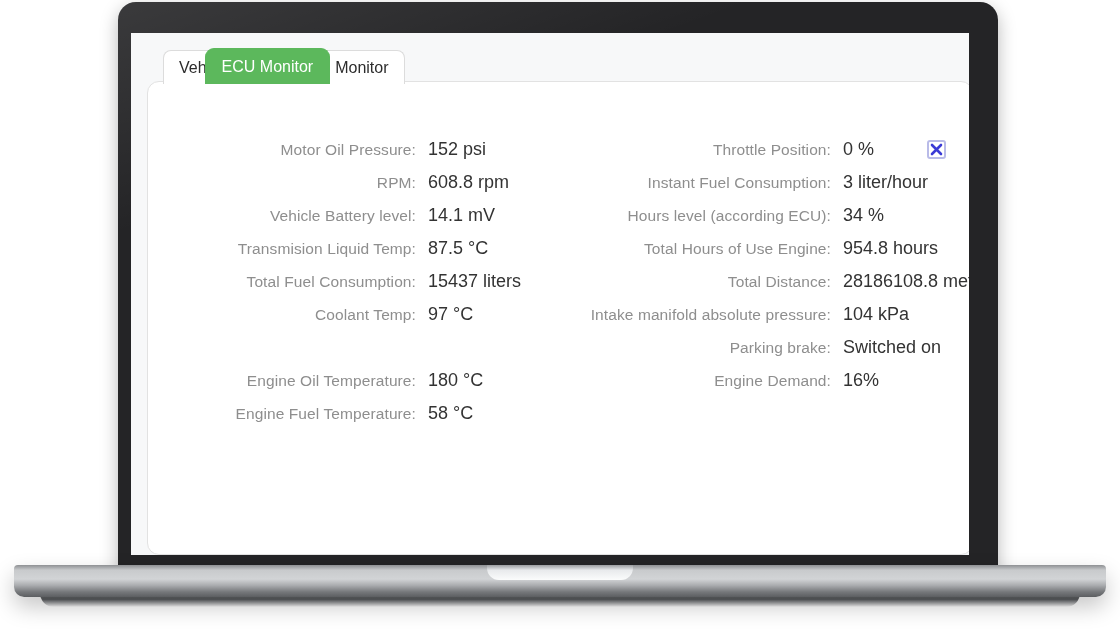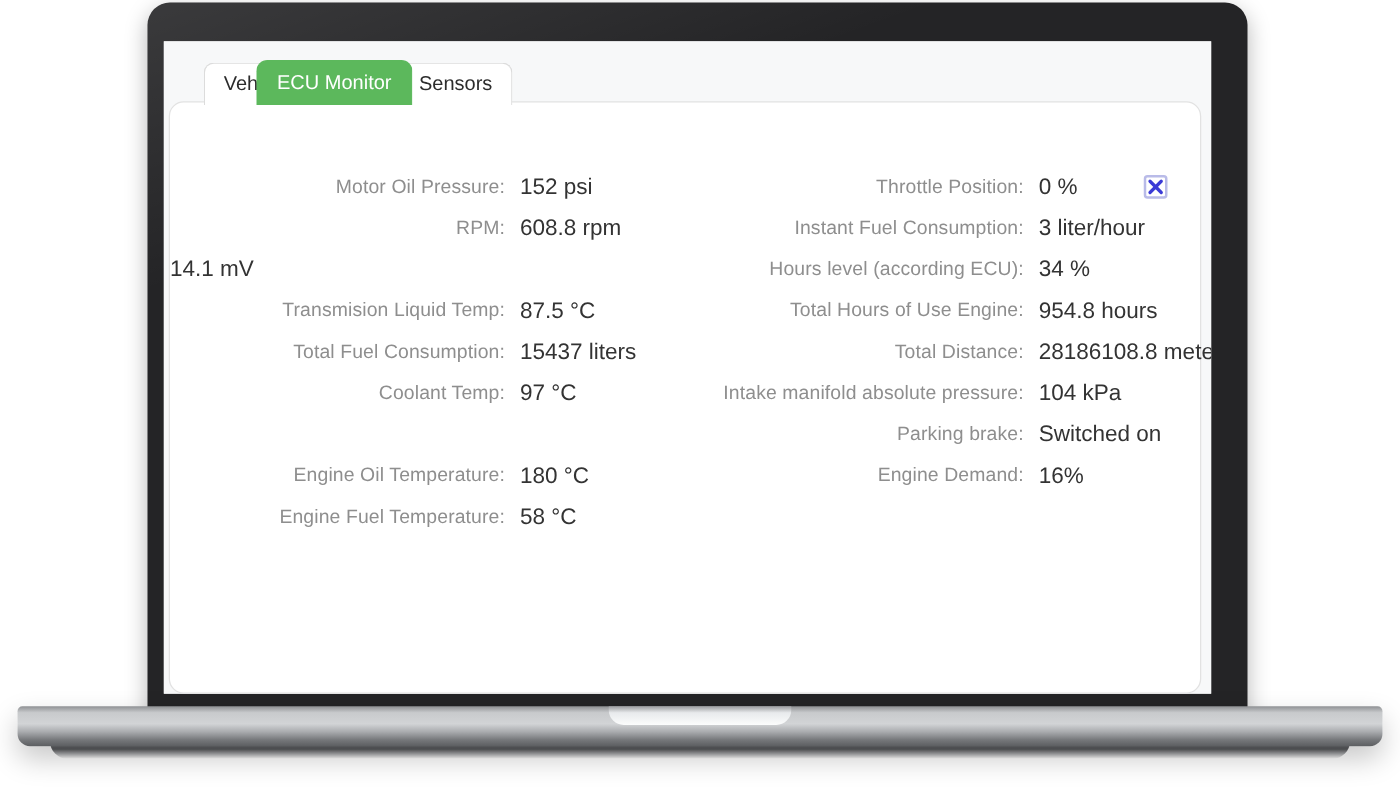--- a/index.html
+++ b/index.html
@@ -134,21 +134,21 @@
     border-radius: 9px 9px 0 0;
     margin-left: -42px;
     height: 36px;
     line-height: 36px;
     font-size: 16px;
     padding: 0 16px;
   }
 
   #content-card {
     position: absolute;
-    left: 4px;
+    left: 16px;
     top: 48px;
     width: 826px;
     height: 474px;
     background: #ffffff;
     border: 1px solid #e2e2e2;
     border-radius: 12px;
     box-sizing: border-box;
   }
 
   #close-button {
@@ -223,21 +223,21 @@
     <div id="app-root">
 
       <div id="tab-strip">
         <div class="tab inactive-left">
           <span>Vehicle</span>
         </div>
         <div class="tab active">
           <span>ECU Monitor</span>
         </div>
         <div class="tab inactive-right">
-          <span>Sensors</span>
+          <span>Monitor</span>
         </div>
       </div>
 
       <div id="content-card">
 
         <div id="close-button">
           <svg width="15" height="15" viewBox="0 0 15 15" aria-hidden="true">
             <path d="M3 3 L12 12 M12 3 L3 12" stroke="#3b3bd6" stroke-width="2.6" stroke-linecap="round"></path>
           </svg>
         </div>
@@ -247,20 +247,21 @@
           <div class="field-column" id="column-left">
             <div class="field-row">
               <div class="field-label">Motor Oil Pressure:</div>
               <div class="field-value">152 psi</div>
             </div>
             <div class="field-row">
               <div class="field-label">RPM:</div>
               <div class="field-value">608.8 rpm</div>
             </div>
             <div class="field-row">
+              <div class="field-label">Vehicle Battery level:</div>
               <div class="field-value">14.1 mV</div>
             </div>
             <div class="field-row">
               <div class="field-label">Transmision Liquid Temp:</div>
               <div class="field-value">87.5 °C</div>
             </div>
             <div class="field-row">
               <div class="field-label">Total Fuel Consumption:</div>
               <div class="field-value">15437 liters</div>
             </div>

